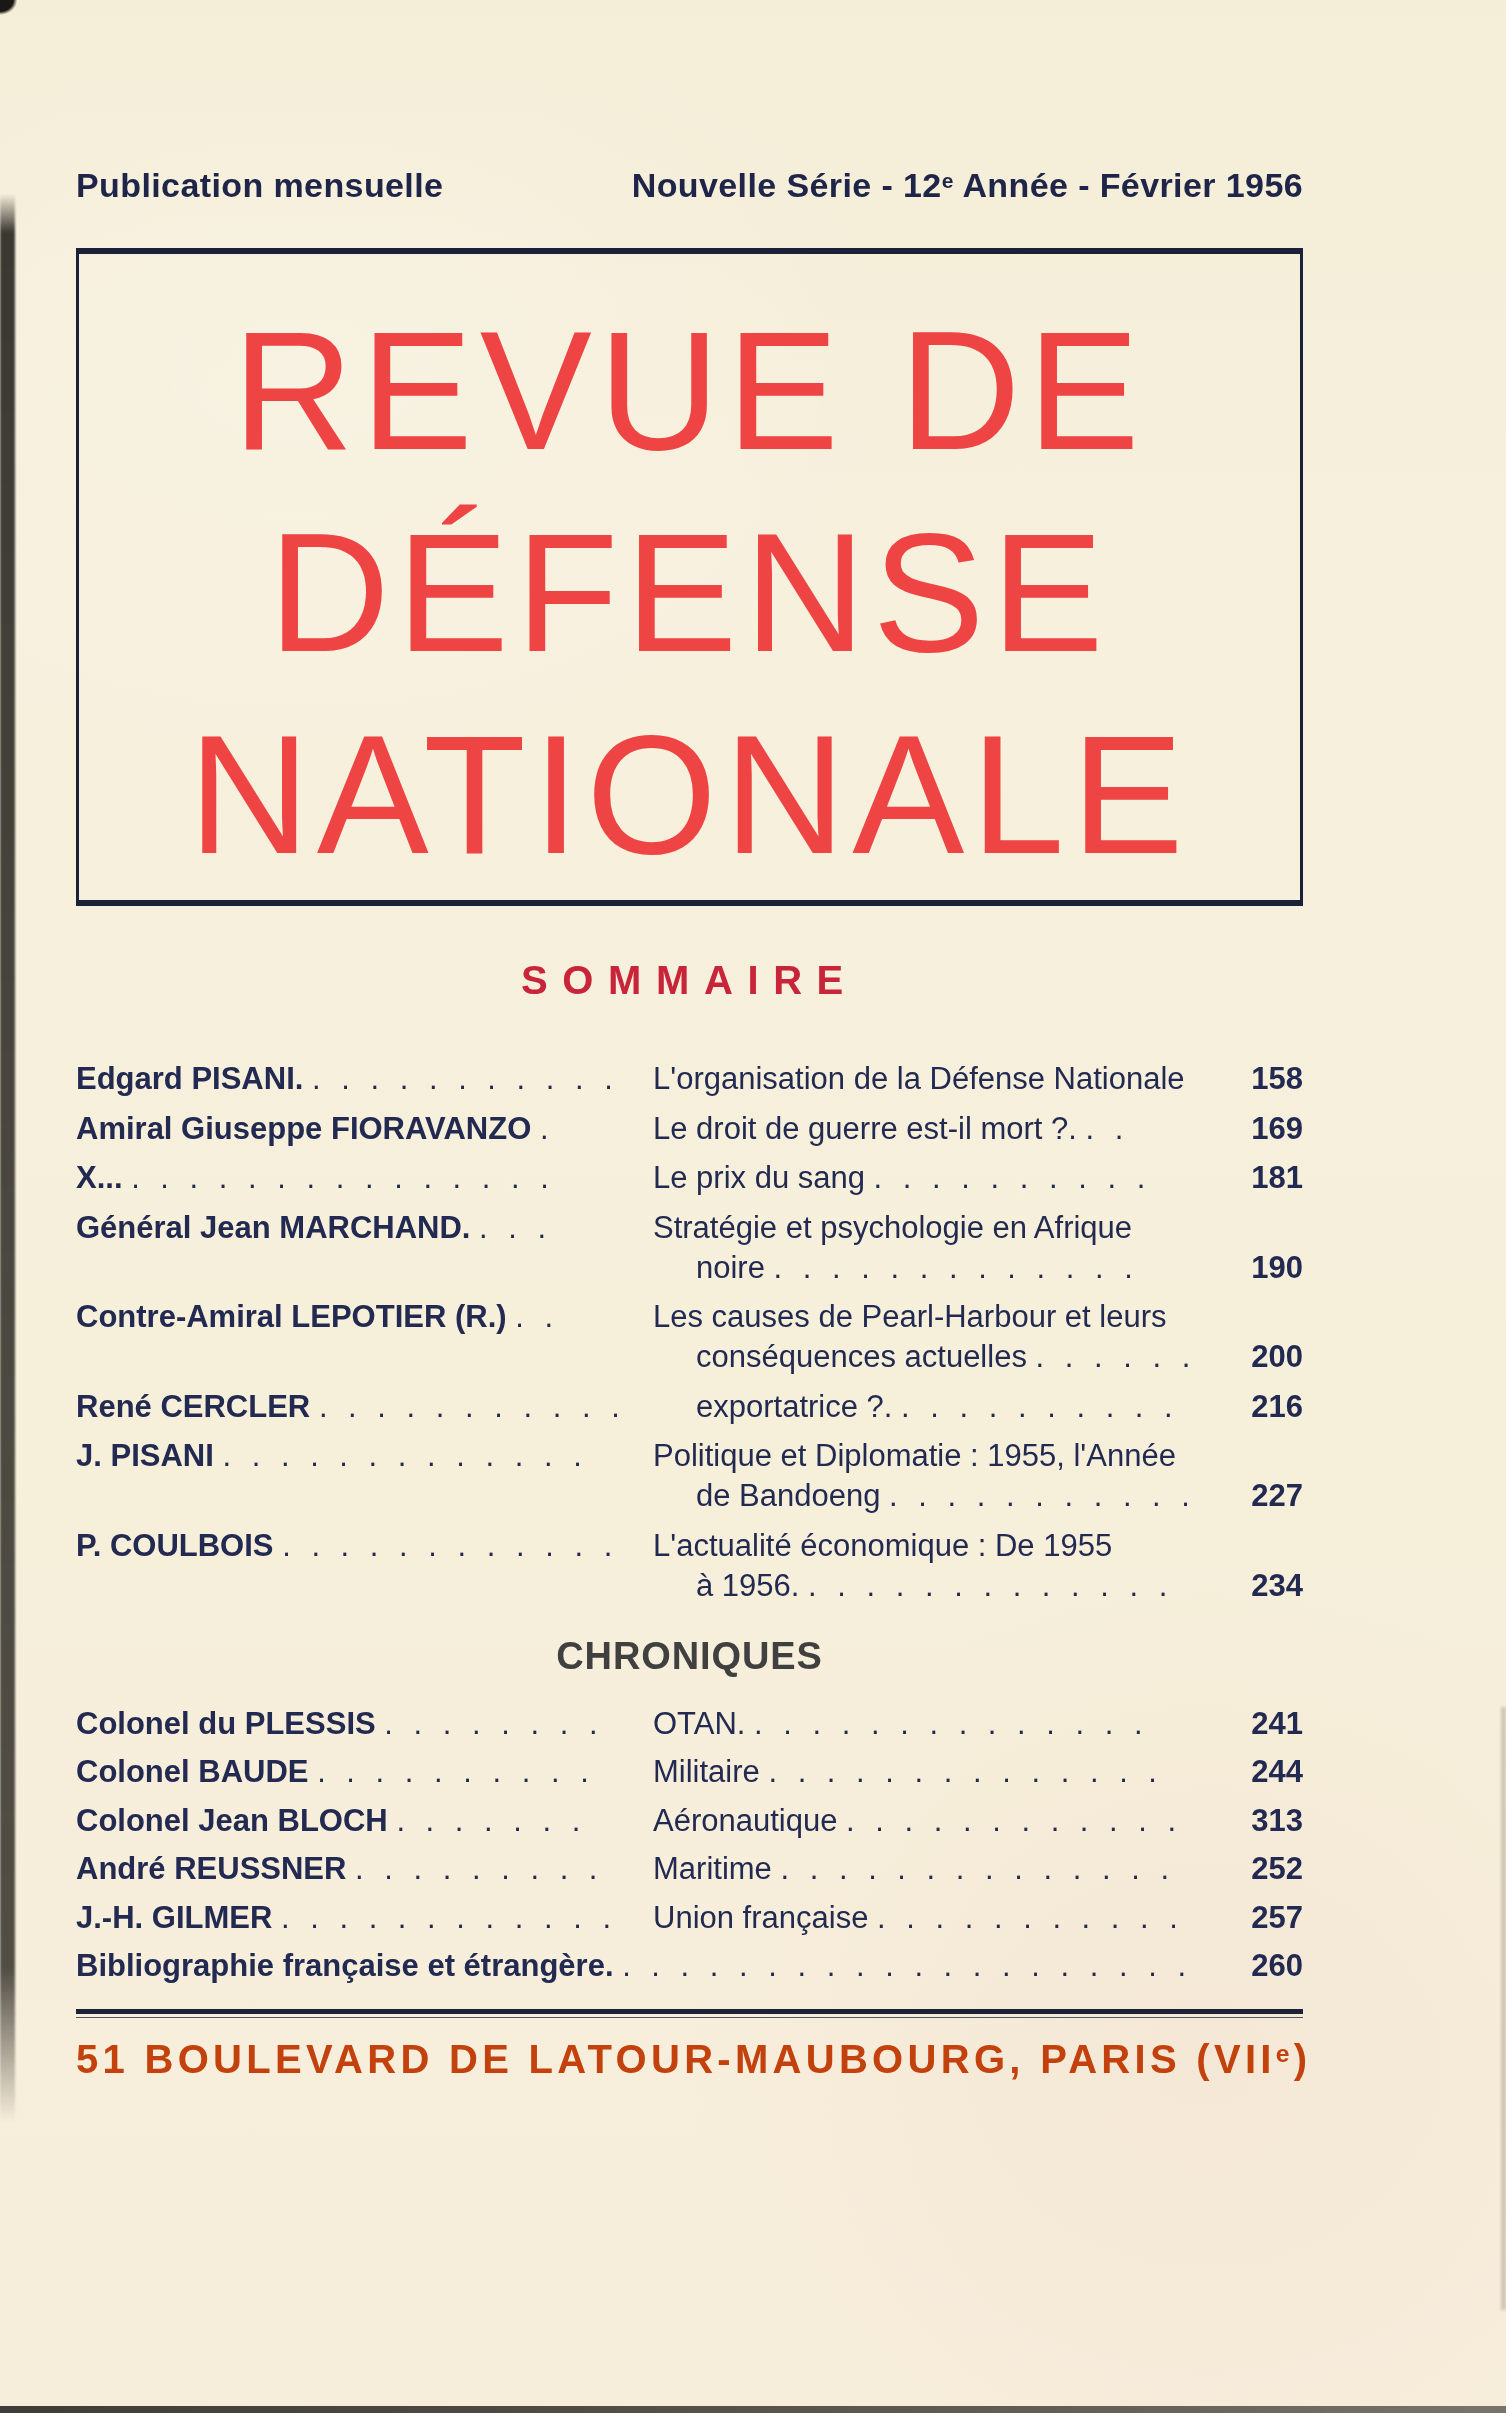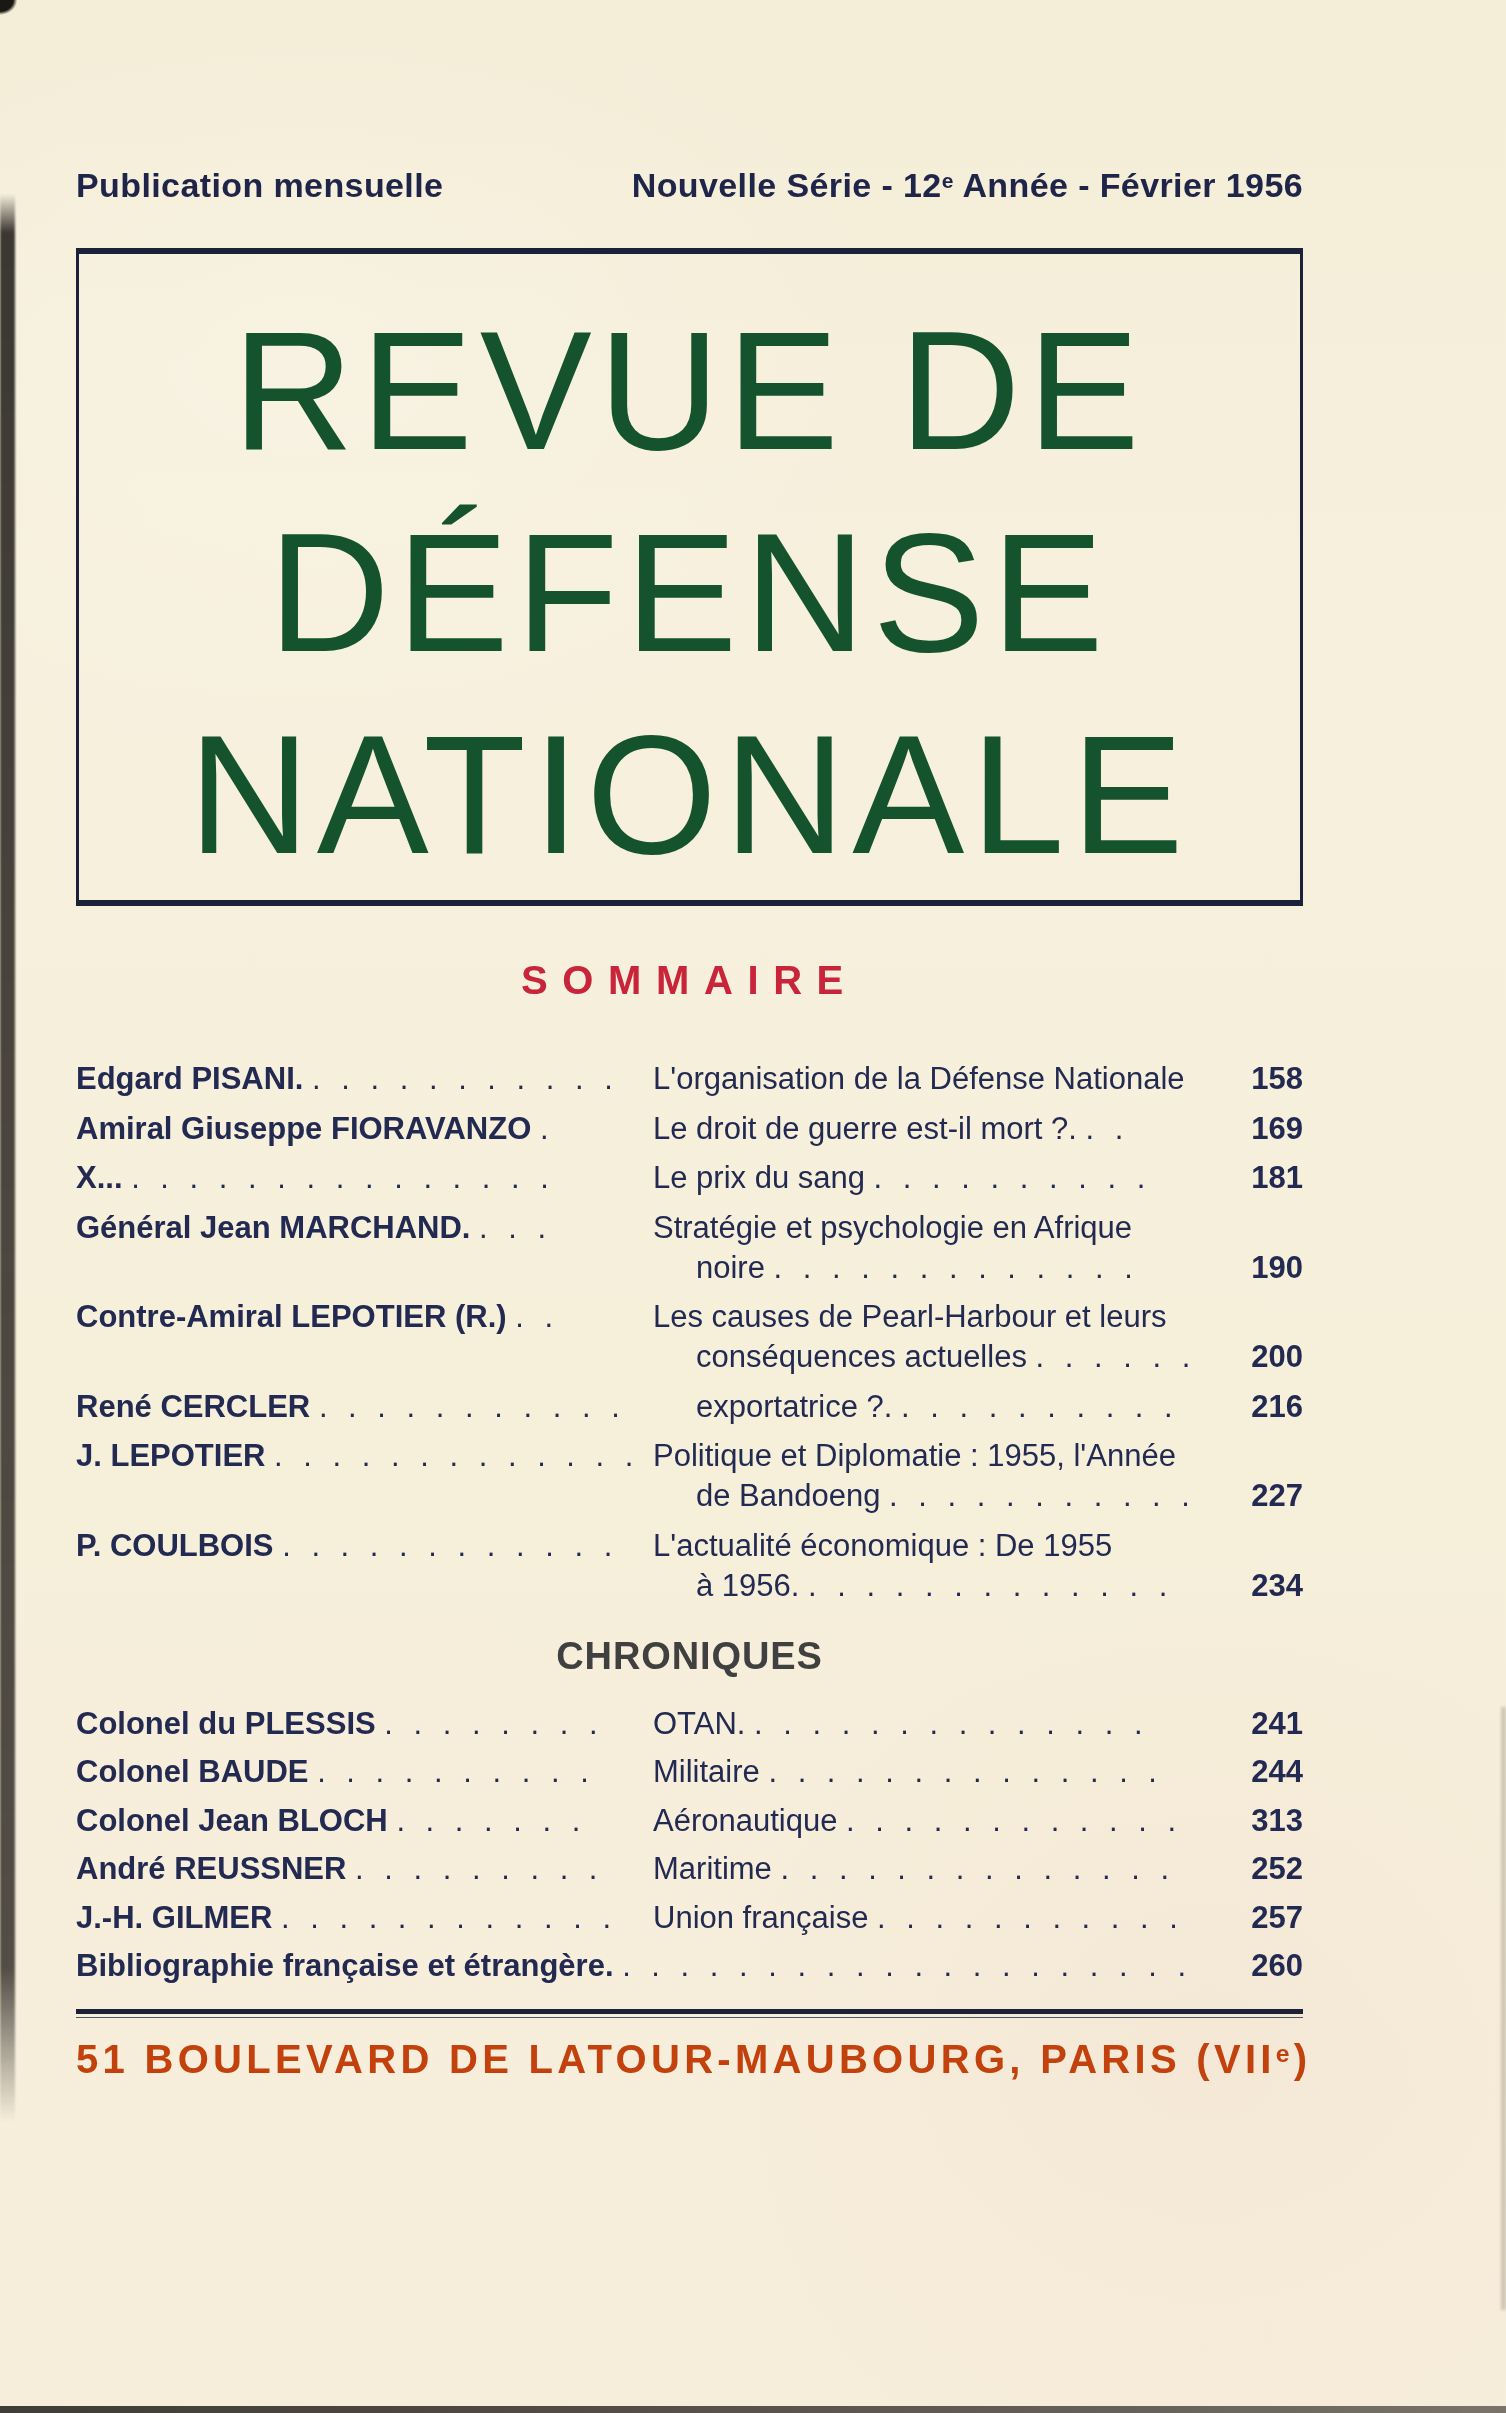--- a/index.html
+++ b/index.html
@@ -19,21 +19,21 @@
     font-size:34px;font-weight:bold;line-height:41px;letter-spacing:0.4px;color:#1e2548;
   }
   .sup{font-size:62%;vertical-align:baseline;position:relative;top:-0.45em;}
   .title-box{
     margin-top:38px;height:658px;box-sizing:border-box;
     border:3.4px solid #1b2138;border-top-width:6.9px;border-bottom-width:6.9px;
     text-align:center;padding-top:36px;
   }
   .masthead-line{
     font-size:168px;line-height:202px;font-weight:400;
-    color:#14532d;letter-spacing:6.9px;white-space:nowrap;
+    color:#ef4444;letter-spacing:6.9px;white-space:nowrap;
   }
   .sommaire-heading{
     margin-top:50px;text-align:center;color:#c8243a;
     font-size:40px;line-height:48px;font-weight:bold;letter-spacing:14.6px;
   }
   .toc{margin-top:55px;font-size:31px;}
   .toc-row{display:grid;grid-template-columns:577px 1fr 77px;margin-bottom:9.5px;}
   .toc-author{font-weight:bold;white-space:nowrap;line-height:40px;}
   .toc-author .dots{font-weight:400;}
   .toc-lines{min-width:0;}
@@ -143,21 +143,21 @@
         <div class="toc-page">200</div>
       </div>
       <div class="toc-row">
         <div class="toc-author"><span>René CERCLER</span> <span class="dots">. . . . . . . . . . .</span></div>
         <div class="toc-lines">
           <div class="toc-line indent"><span>exportatrice ?.</span> <span class="dots">. . . . . . . . . .</span></div>
         </div>
         <div class="toc-page">216</div>
       </div>
       <div class="toc-row">
-        <div class="toc-author"><span>J. LEPOTIER</span> <span class="dots">. . . . . . . . . . . . .</span></div>
+        <div class="toc-author"><span>J. PISANI</span> <span class="dots">. . . . . . . . . . . . .</span></div>
         <div class="toc-lines">
           <div class="toc-line bold"><span>Politique et Diplomatie : 1955, l'Année</span></div>
           <div class="toc-line indent"><span>de Bandoeng</span> <span class="dots">. . . . . . . . . . .</span></div>
         </div>
         <div class="toc-page">227</div>
       </div>
       <div class="toc-row">
         <div class="toc-author"><span>P. COULBOIS</span> <span class="dots">. . . . . . . . . . . .</span></div>
         <div class="toc-lines">
           <div class="toc-line bold"><span>L'actualité économique : De 1955</span></div>

